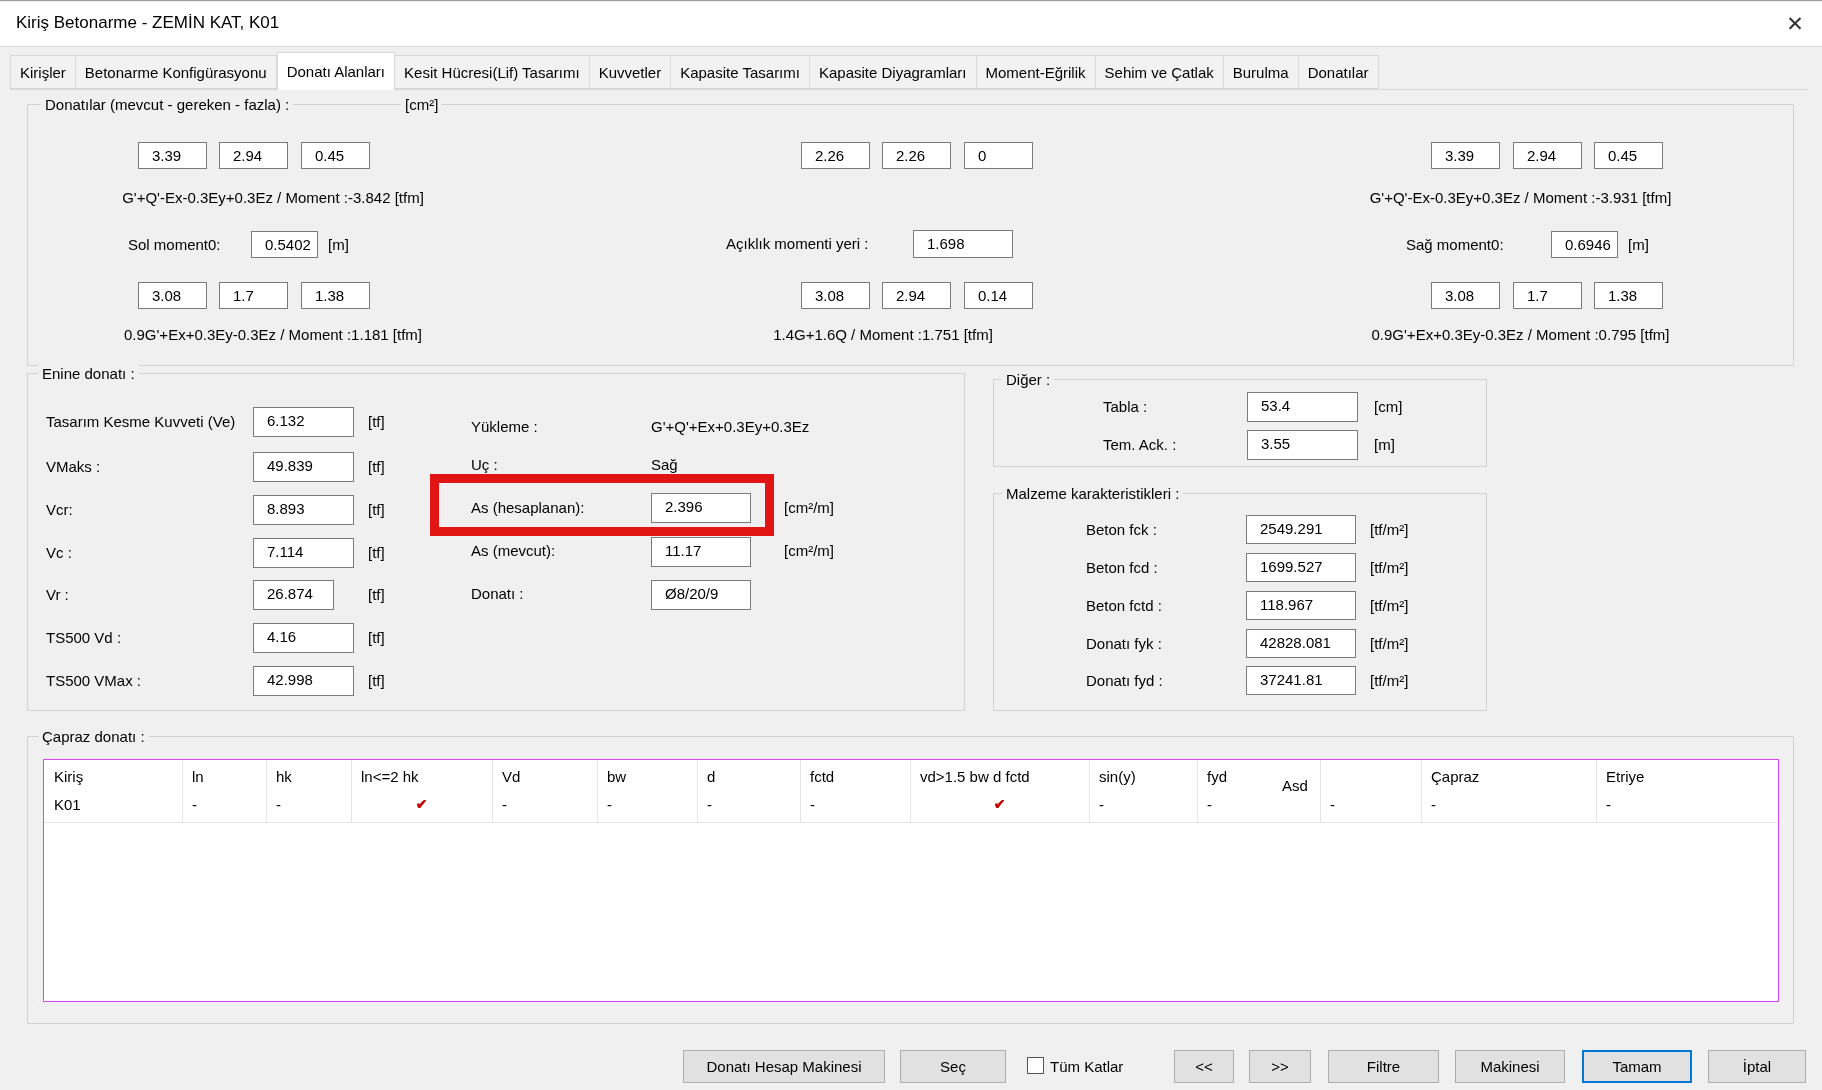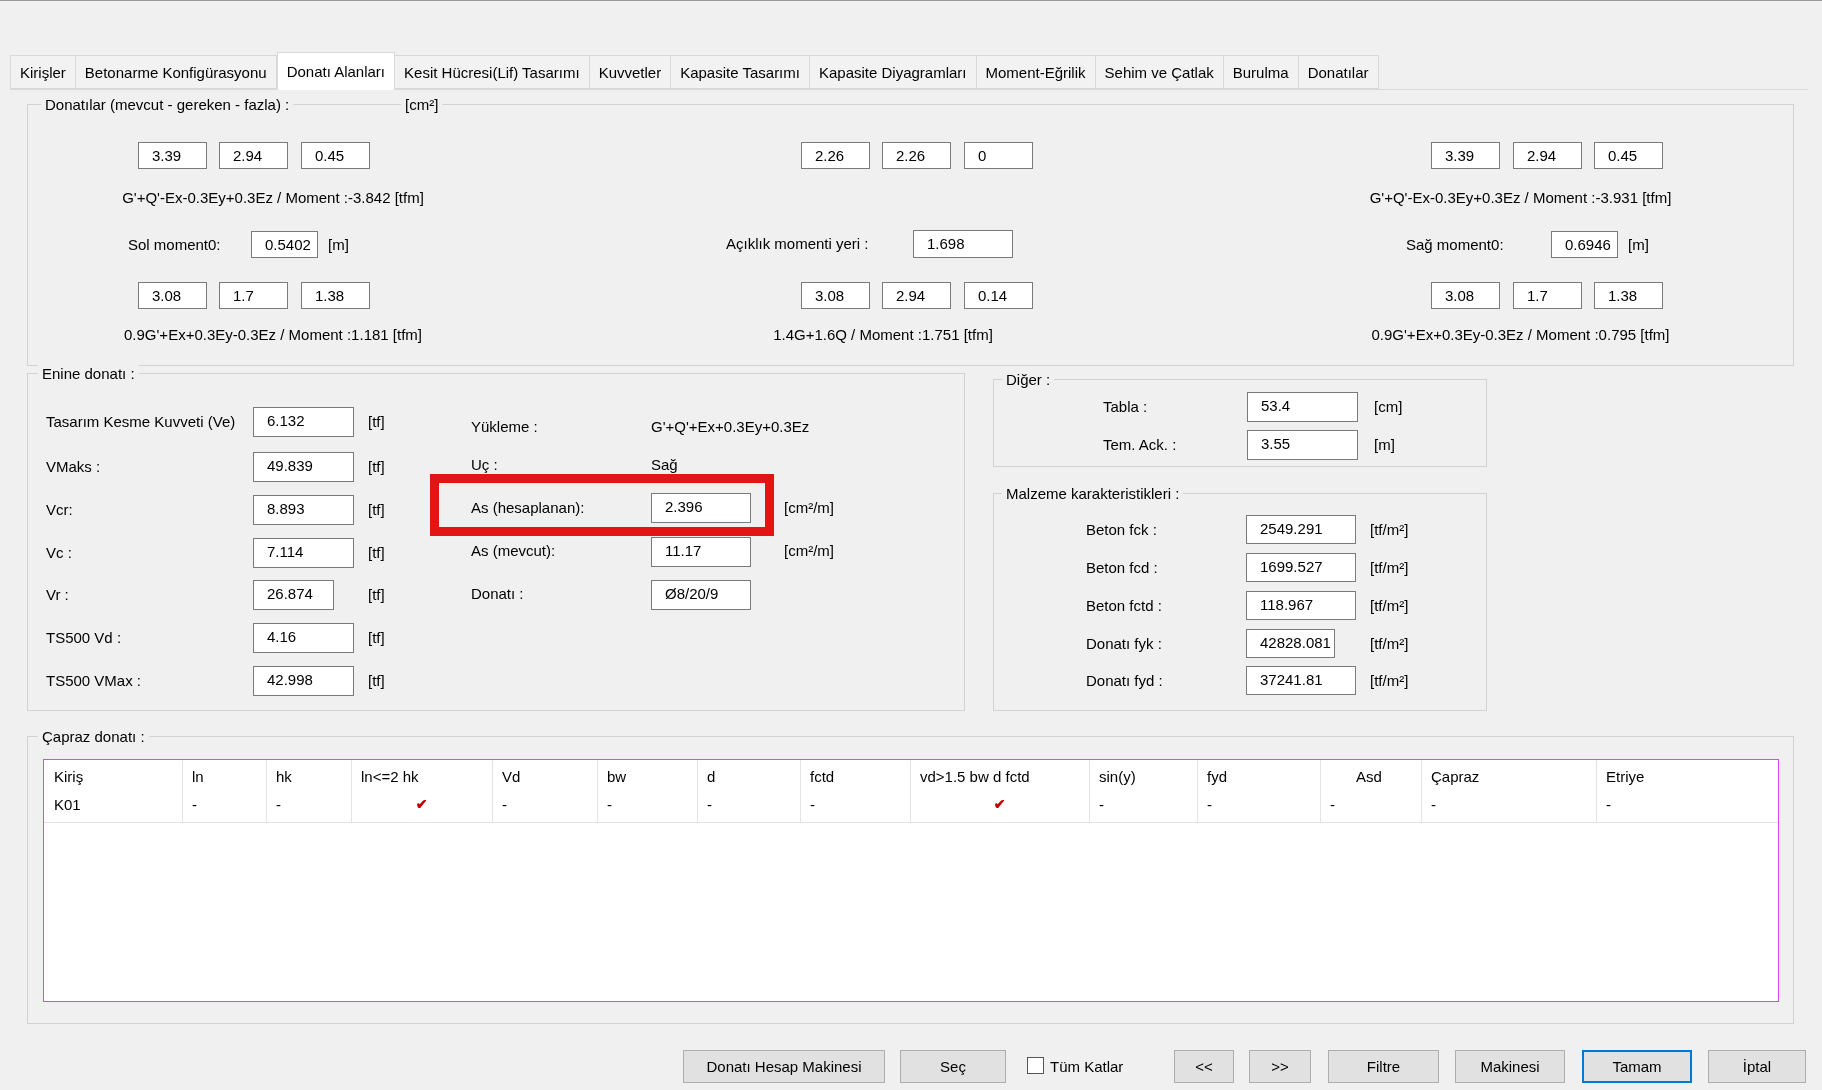--- a/index.html
+++ b/index.html
@@ -36,20 +36,24 @@
 
   .btn { position:absolute; top:1049px; height:33px; background:#e1e1e1; border:1px solid #adadad; font-size:15px; display:flex; align-items:center; justify-content:center; white-space:nowrap; cursor:default; }
   .btn.default { border-width:2px; }
   .chk { position:absolute; left:1027px; top:1056px; width:17px; height:17px; background:#fff; border:1px solid #555; }
 </style>
 </head>
 <body>
 
 <div id="win">
 
+  <div class="titlebar">
+    <span class="title">Kiriş Betonarme - ZEMİN KAT, K01</span>
+    <span class="close">✕</span>
+  </div>
 
   <div class="tabline"></div>
   <div class="tabstrip">
     <div class="tab">Kirişler</div>
     <div class="tab">Betonarme Konfigürasyonu</div>
     <div class="tab active">Donatı Alanları</div>
     <div class="tab">Kesit Hücresi(Lif) Tasarımı</div>
     <div class="tab">Kuvvetler</div>
     <div class="tab">Kapasite Tasarımı</div>
     <div class="tab">Kapasite Diyagramları</div>
@@ -168,21 +172,21 @@
 
     <span class="lbl" style="left:92px; top:65px;">Beton fcd :</span>
     <div class="ibox" style="left:252px; top:59px; width:110px; height:29px;">1699.527</div>
     <span class="lbl" style="left:376px; top:65px;">[tf/m²]</span>
 
     <span class="lbl" style="left:92px; top:103px;">Beton fctd :</span>
     <div class="ibox" style="left:252px; top:97px; width:110px; height:29px;">118.967</div>
     <span class="lbl" style="left:376px; top:103px;">[tf/m²]</span>
 
     <span class="lbl" style="left:92px; top:141px;">Donatı fyk :</span>
-    <div class="ibox" style="left:252px; top:135px; width:89px; height:29px;">42828.081</div>
+    <div class="ibox" style="left:252px; top:135px; width:110px; height:29px;">42828.081</div>
     <span class="lbl" style="left:376px; top:141px;">[tf/m²]</span>
 
     <span class="lbl" style="left:92px; top:178px;">Donatı fyd :</span>
     <div class="ibox" style="left:252px; top:172px; width:110px; height:29px;">37241.81</div>
     <span class="lbl" style="left:376px; top:178px;">[tf/m²]</span>
   </div>
 
   <div class="grp" style="left:27px; top:735px; width:1767px; height:288px;">
     <span class="legend" style="left:10px;">Çapraz donatı :</span>
     <div class="tablebox">
@@ -190,21 +194,21 @@
       <span class="th" style="left:148px;">ln</span>
       <span class="th" style="left:232px;">hk</span>
       <span class="th" style="left:317px;">ln&lt;=2 hk</span>
       <span class="th" style="left:458px;">Vd</span>
       <span class="th" style="left:563px;">bw</span>
       <span class="th" style="left:663px;">d</span>
       <span class="th" style="left:766px;">fctd</span>
       <span class="th" style="left:876px;">vd&gt;1.5 bw d fctd</span>
       <span class="th" style="left:1055px;">sin(y)</span>
       <span class="th" style="left:1163px;">fyd</span>
-      <span class="th" style="left:1312px;">Asd</span>
+      <span class="th" style="left:1238px;margin-top:9px;">Asd</span>
       <span class="th" style="left:1387px;">Çapraz</span>
       <span class="th" style="left:1562px;">Etriye</span>
 
       <div class="vsep" style="left:138px;"></div>
       <div class="vsep" style="left:222px;"></div>
       <div class="vsep" style="left:307px;"></div>
       <div class="vsep" style="left:448px;"></div>
       <div class="vsep" style="left:553px;"></div>
       <div class="vsep" style="left:653px;"></div>
       <div class="vsep" style="left:756px;"></div>

